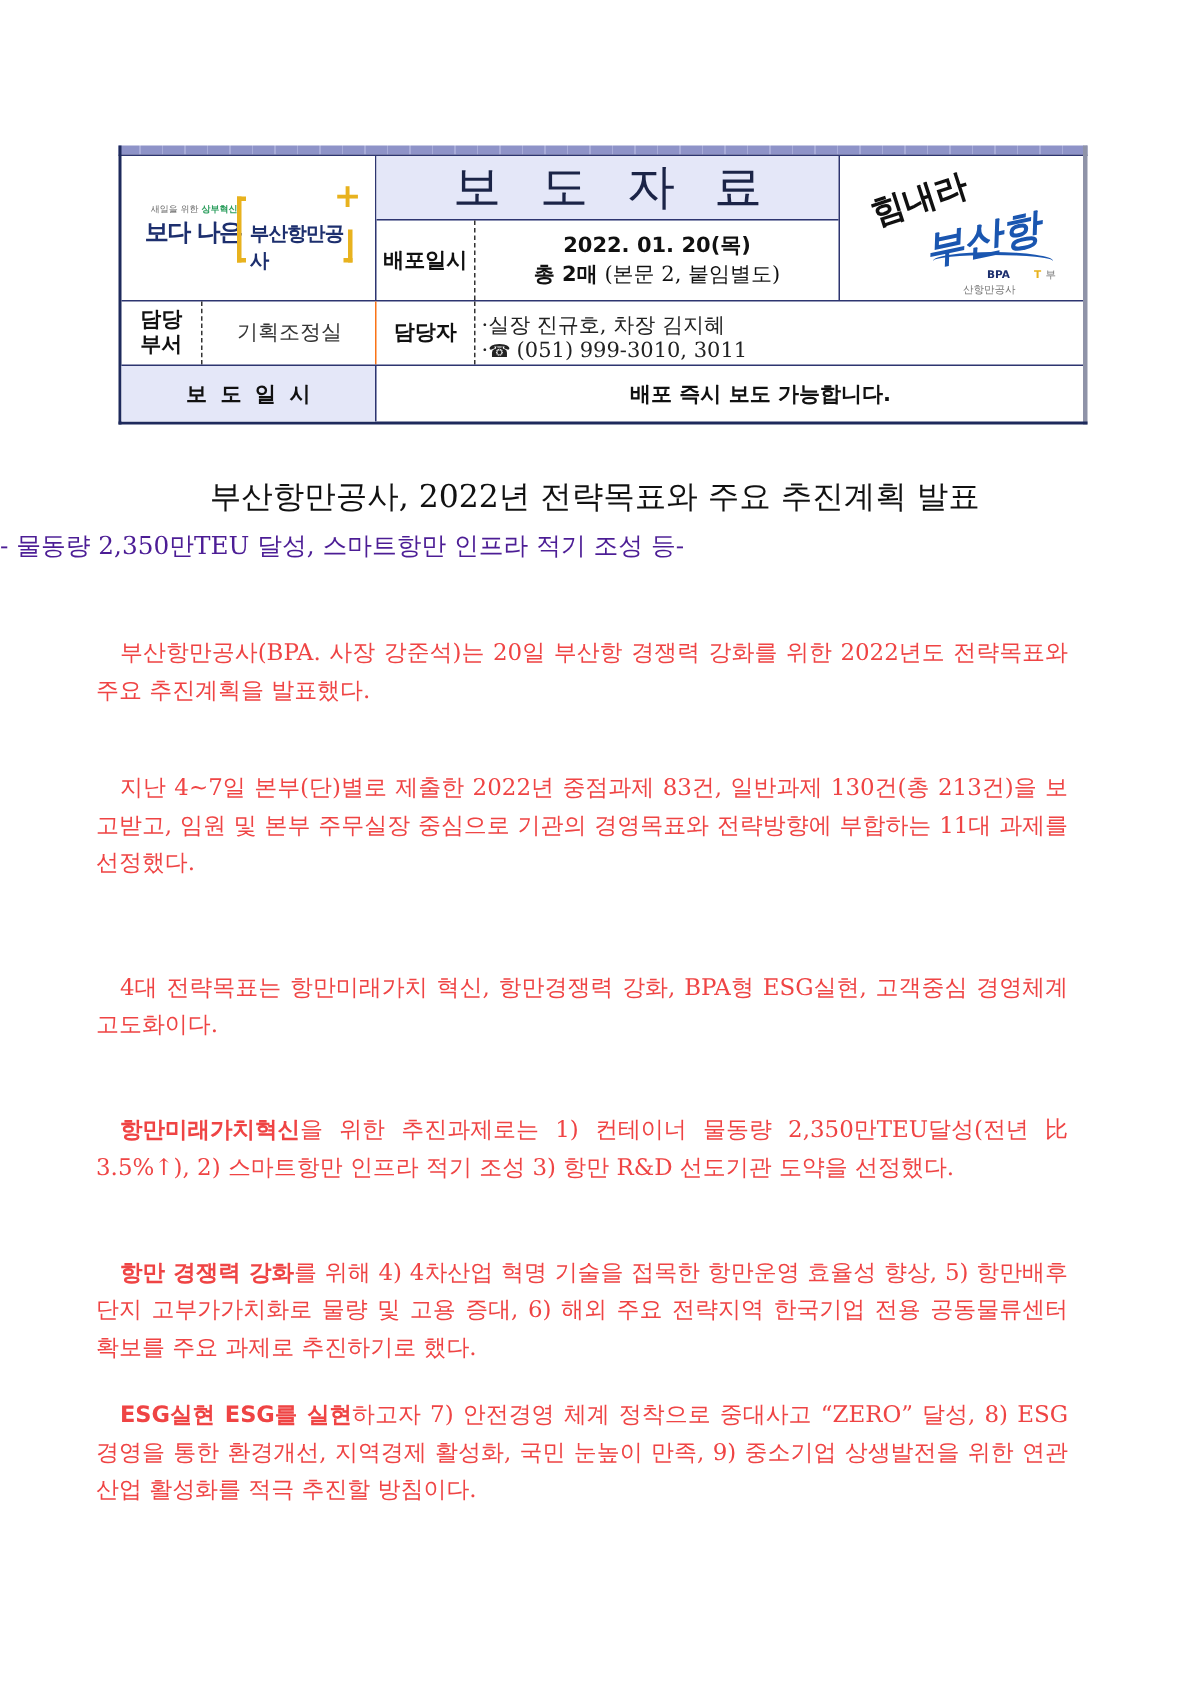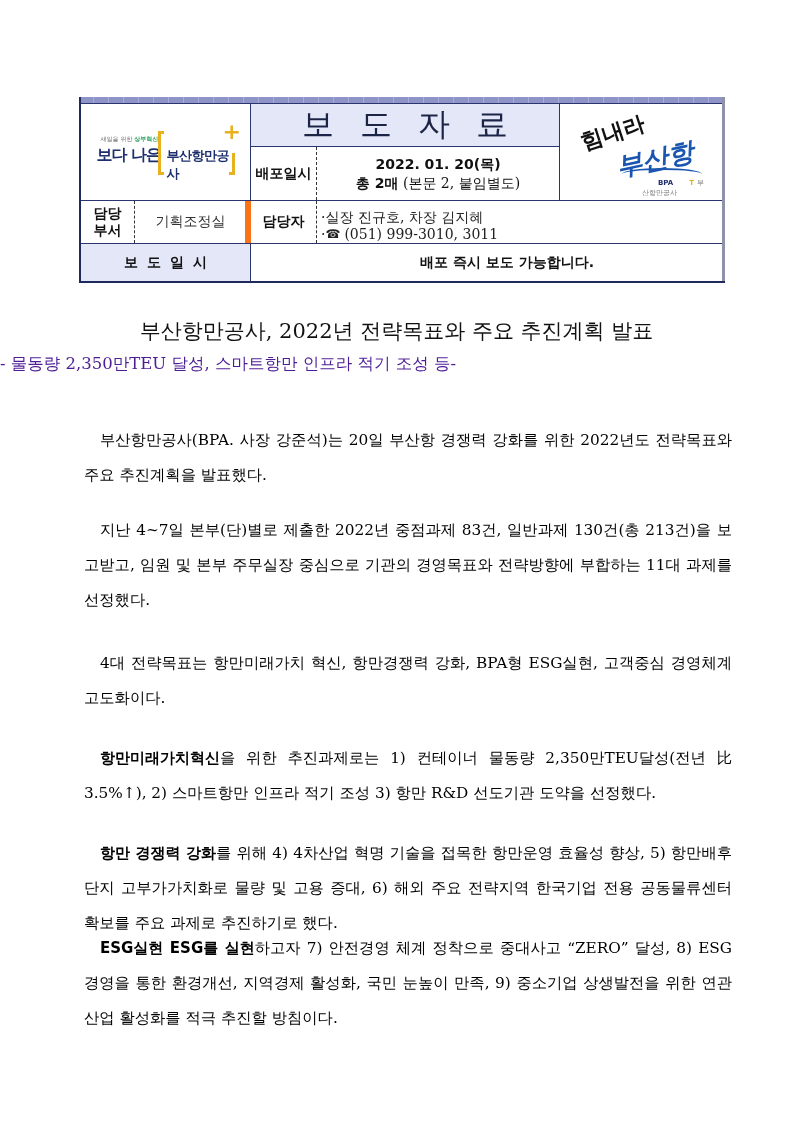--- a/index.html
+++ b/index.html
@@ -28,21 +28,21 @@
   .dist-value { left:238px; top:50px; width:242px; height:53px; flex-direction:column;
                 font-family:"DejaVu Sans", sans-serif; font-size:14px; line-height:19px; }
   .dist-value .date { font-weight:bold; }
   .dist-value .pages b { font-weight:bold; }
   .dist-value .pages span { font-family:"DejaVu Serif", serif; font-weight:normal; }
 
   .row2-line { position:absolute; left:2px; top:103px; width:641px; height:1px; background:#2d3570; }
   .dept-label { left:2px; top:104px; width:54px; height:42px; flex-direction:column;
                 border-right:1px dashed #333; font-family:"DejaVu Sans", sans-serif;
                 font-weight:bold; font-size:14px; line-height:17px; }
-  .dept-value { left:57px; top:104px; width:115px; height:42px; border-right:6px solid #f97316;
+  .dept-value { left:57px; top:104px; width:115px; height:42px; border-right:1px solid #f97316;
                 font-size:14px; color:#333; }
   .person-label { left:172px; top:104px; width:66px; height:42px; border-right:1px dashed #333;
                   font-family:"DejaVu Sans", sans-serif; font-weight:bold; font-size:14px; }
   .person-value { left:238px; top:104px; width:405px; height:42px; flex-direction:column;
                   align-items:flex-start; justify-content:flex-end; padding-left:4px;
                   font-size:14px; line-height:17px; color:#222; }
   .person-value .phone-line { display:flex; align-items:center; gap:4px; }
   .phone-icon { font-family:"DejaVu Sans", sans-serif; font-size:12px; font-weight:bold; }
 
   .row3-line { position:absolute; left:2px; top:146px; width:641px; height:1px; background:#2d3570; }
@@ -81,22 +81,22 @@
   .slogan .swoosh { position:absolute; left:46px; top:56px; width:80px; height:10px;
                     border-top:2px solid #1a56b0; border-radius:50% 50% 0 0; }
 
   
   .headline { position:absolute; left:0; top:317px; width:793px; text-align:center;
               font-size:21px; color:#111; }
   .subhead { position:absolute; left:0; top:353px; width:793px; 
              font-size:16.5px; color:#4c1d95; }
 
   
-  .para { position:absolute; left:84px; width:648px; font-size:15.3px; line-height:35px;
-          color:#000000; text-align:justify; text-align-last:left; }
+  .para { position:absolute; left:64px; width:648px; font-size:15.3px; line-height:25px;
+          color:#ef4444; text-align:justify; text-align-last:left; }
   .para .indent { padding-left:16px; }
   .para b { font-family:"DejaVu Sans", sans-serif; font-weight:bold; font-size:15px; }
 </style>
 </head>
 <body>
 
 <div class="hdr">
   <div class="topstrip"></div>
   <div class="outer-left"></div>
   <div class="outer-right"></div>

